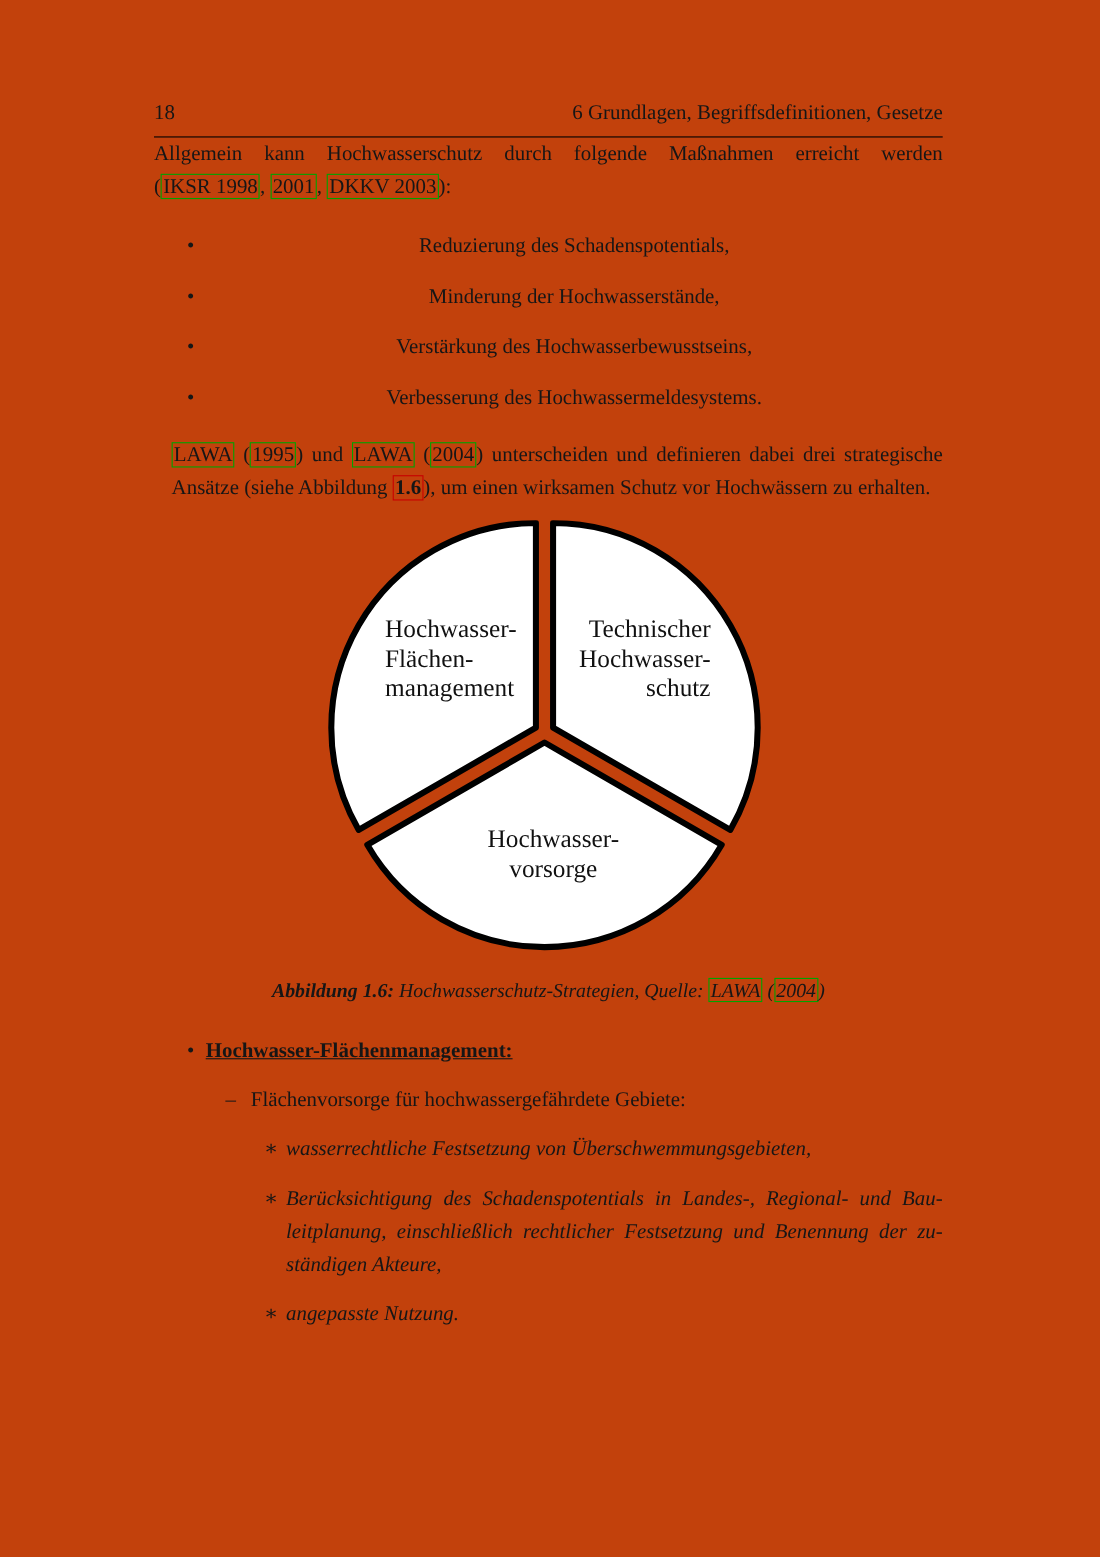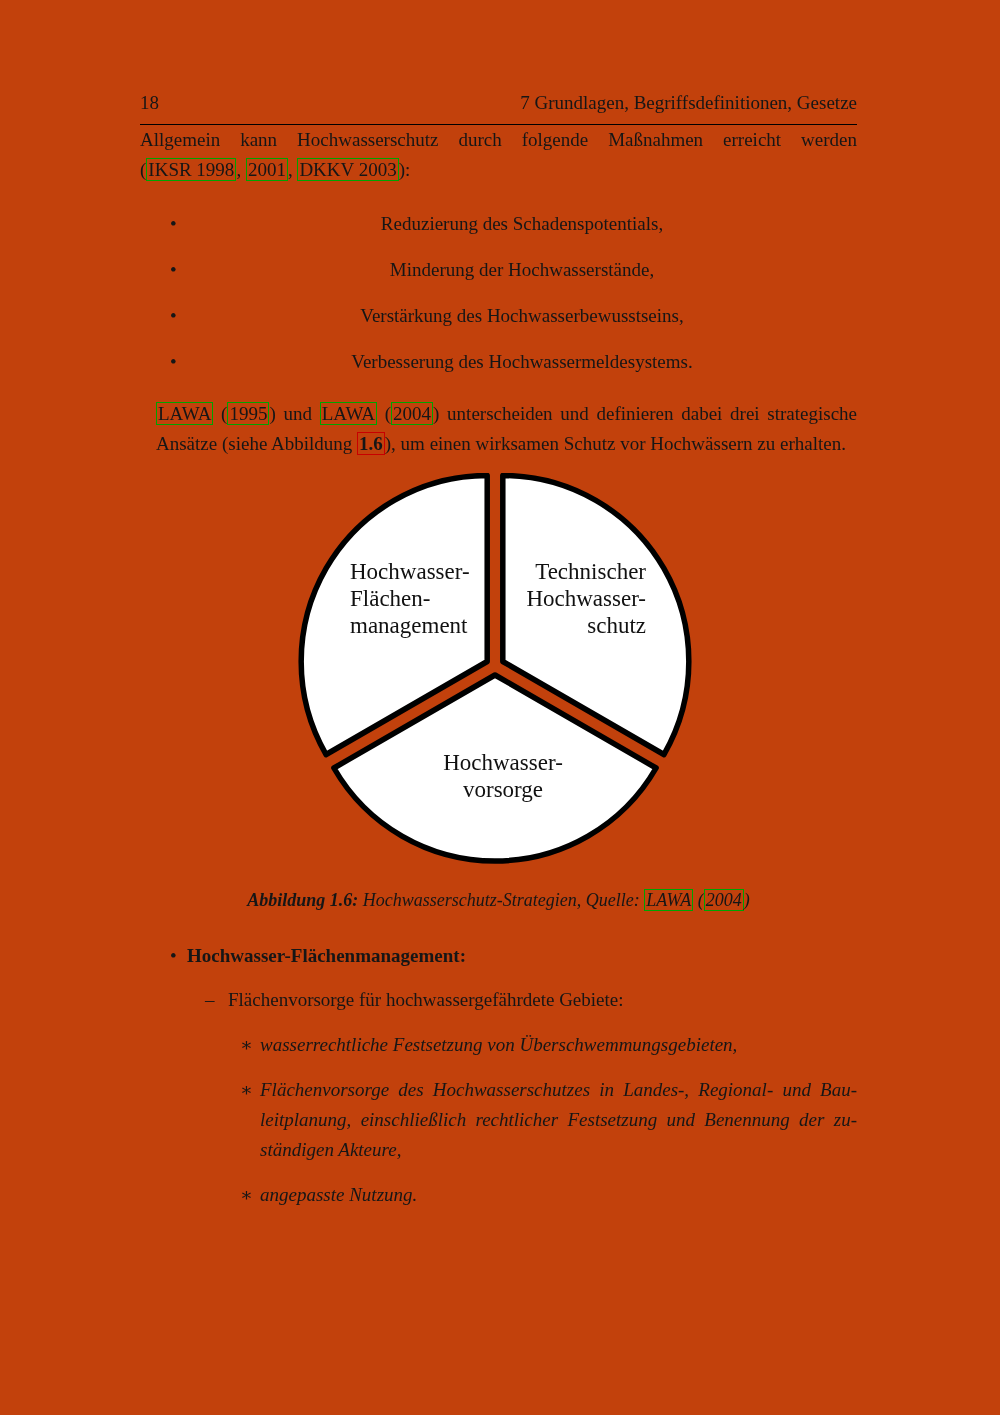--- a/index.html
+++ b/index.html
@@ -62,37 +62,37 @@
 
   .caption { text-align: center; margin-top: 12px; font-size: 18px; }
   .cap-label { font-weight: bold; font-style: italic; text-align: right; }
   .cap-italic { font-style: italic; }
   .caption .cite { font-style: italic; }
 
   
   .outline { margin-top: 26px; }
   .o1 { display: flex; font-weight: bold; }
   .o1 .marker { margin-left: 30px; width: 17px; flex: none; font-weight: normal; }
-  .o1 .text { flex: 1; }
+  .o1 .text { flex: 1; text-decoration: underline; }
   .o2 { display: flex; margin-top: 14px; }
   .o2 .marker { margin-left: 65px; width: 23px; flex: none; }
   .o2 .text { flex: 1; }
   .o3 { display: flex; margin-top: 15px; }
   .o3 .marker { margin-left: 100px; width: 20px; flex: none; }
   .o3 .text { flex: 1; font-style: italic; }
 </style>
 </head>
 <body>
 
 <div class="page">
   <div class="content">
 
     <div class="pagehead">
       <span>18</span>
-      <span>7 Grundlagen, Begriffsdefinitionen, Gesetze</span>
+      <span>6 Grundlagen, Begriffsdefinitionen, Gesetze</span>
     </div>
 
     <div class="para1">
       <div class="jl">Allgemein kann Hochwasserschutz durch folgende Maßnahmen erreicht werden</div>
       <div><span>(</span><span class="cite">IKSR 1998</span><span>, </span><span class="cite">2001</span><span>, </span><span class="cite">DKKV 2003</span><span>):</span></div>
     </div>
 
     <div class="measures">
       <div class="m-item">
         <span class="marker">•</span>
@@ -153,21 +153,21 @@
       </div>
 
       <div class="o3">
         <span class="marker">∗</span>
         <span class="text">wasserrechtliche Festsetzung von Überschwemmungsgebieten,</span>
       </div>
 
       <div class="o3">
         <span class="marker">∗</span>
         <span class="text">
-          <div class="jl">Flächenvorsorge des Hochwasserschutzes in Landes-, Regional- und Bau-</div>
+          <div class="jl">Berücksichtigung des Schadenspotentials in Landes-, Regional- und Bau-</div>
           <div class="jl">leitplanung, einschließlich rechtlicher Festsetzung und Benennung der zu-</div>
           <div>ständigen Akteure,</div>
         </span>
       </div>
 
       <div class="o3">
         <span class="marker">∗</span>
         <span class="text">angepasste Nutzung.</span>
       </div>
     </div>

